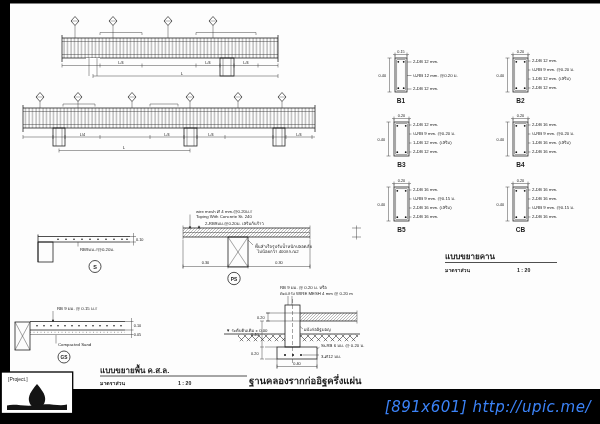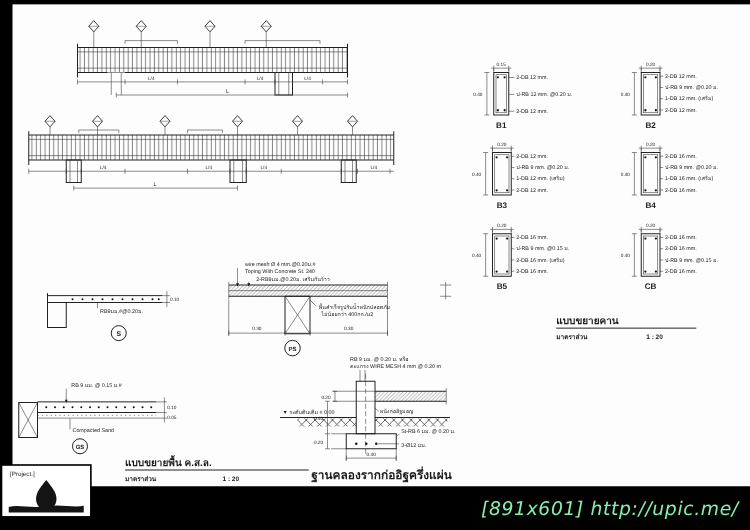--- a/index.html
+++ b/index.html
@@ -11,21 +11,21 @@
   .t5{font-size:5px}
   .t5b{font-size:5.2px;font-weight:bold}
   .t55{font-size:5.5px;font-weight:bold}
   .t65{font-size:6.5px;font-weight:bold}
   .t8{font-size:8px;font-weight:bold}
   .t9{font-size:9.5px;font-weight:bold}
   .ln{stroke:#222;stroke-width:0.8;fill:none}
   .lt{stroke:#333;stroke-width:0.45;fill:none}
   .dot{fill:#111;stroke:none}
   .wfill{fill:#fff;stroke:none}
-  .wm{position:absolute;top:398px;right:9px;color:#86efac;
+  .wm{position:absolute;top:398px;right:9px;color:#3b82f6;
       font:italic 15px "DejaVu Sans",sans-serif;letter-spacing:.5px;}
 </style>
 </head>
 <body>
 
 
 
 <svg width="600" height="424" viewBox="0 0 600 424" xmlns="http://www.w3.org/2000/svg">
   <defs>
     <pattern id="stir" width="3.5" height="20" patternUnits="userSpaceOnUse">

